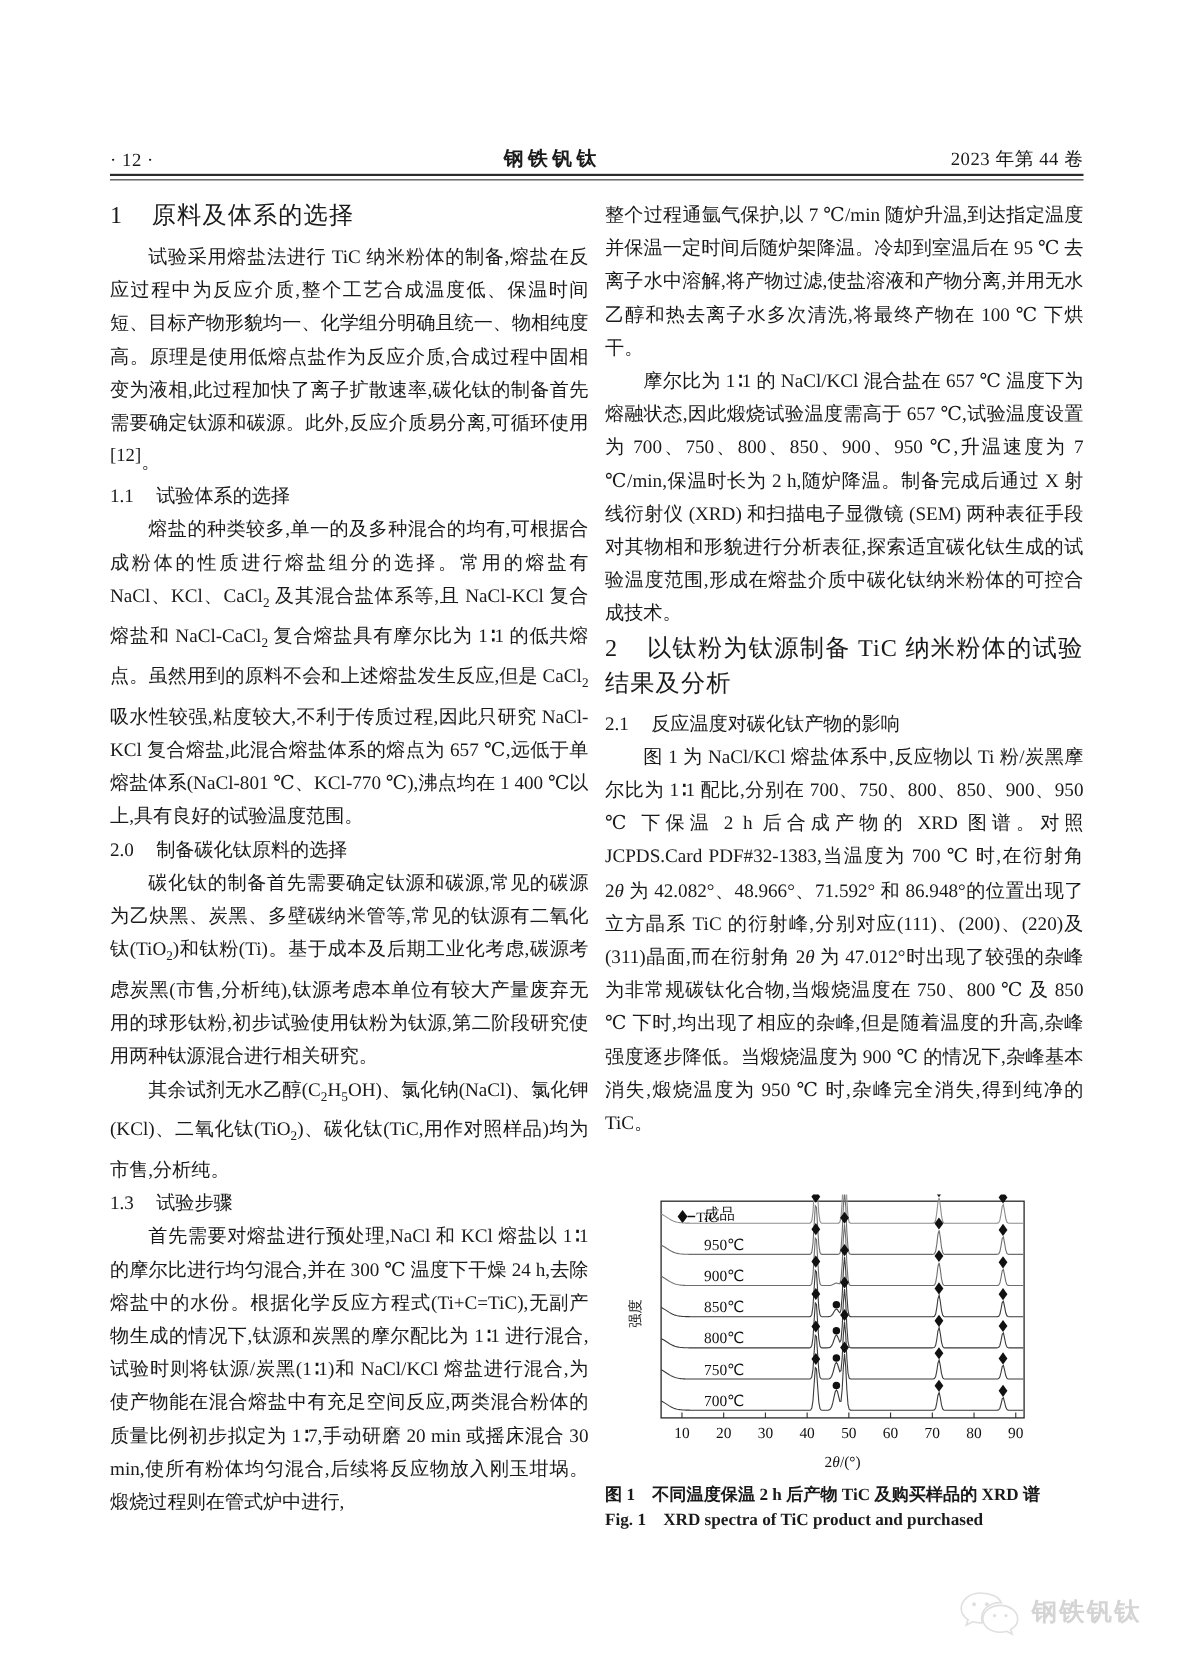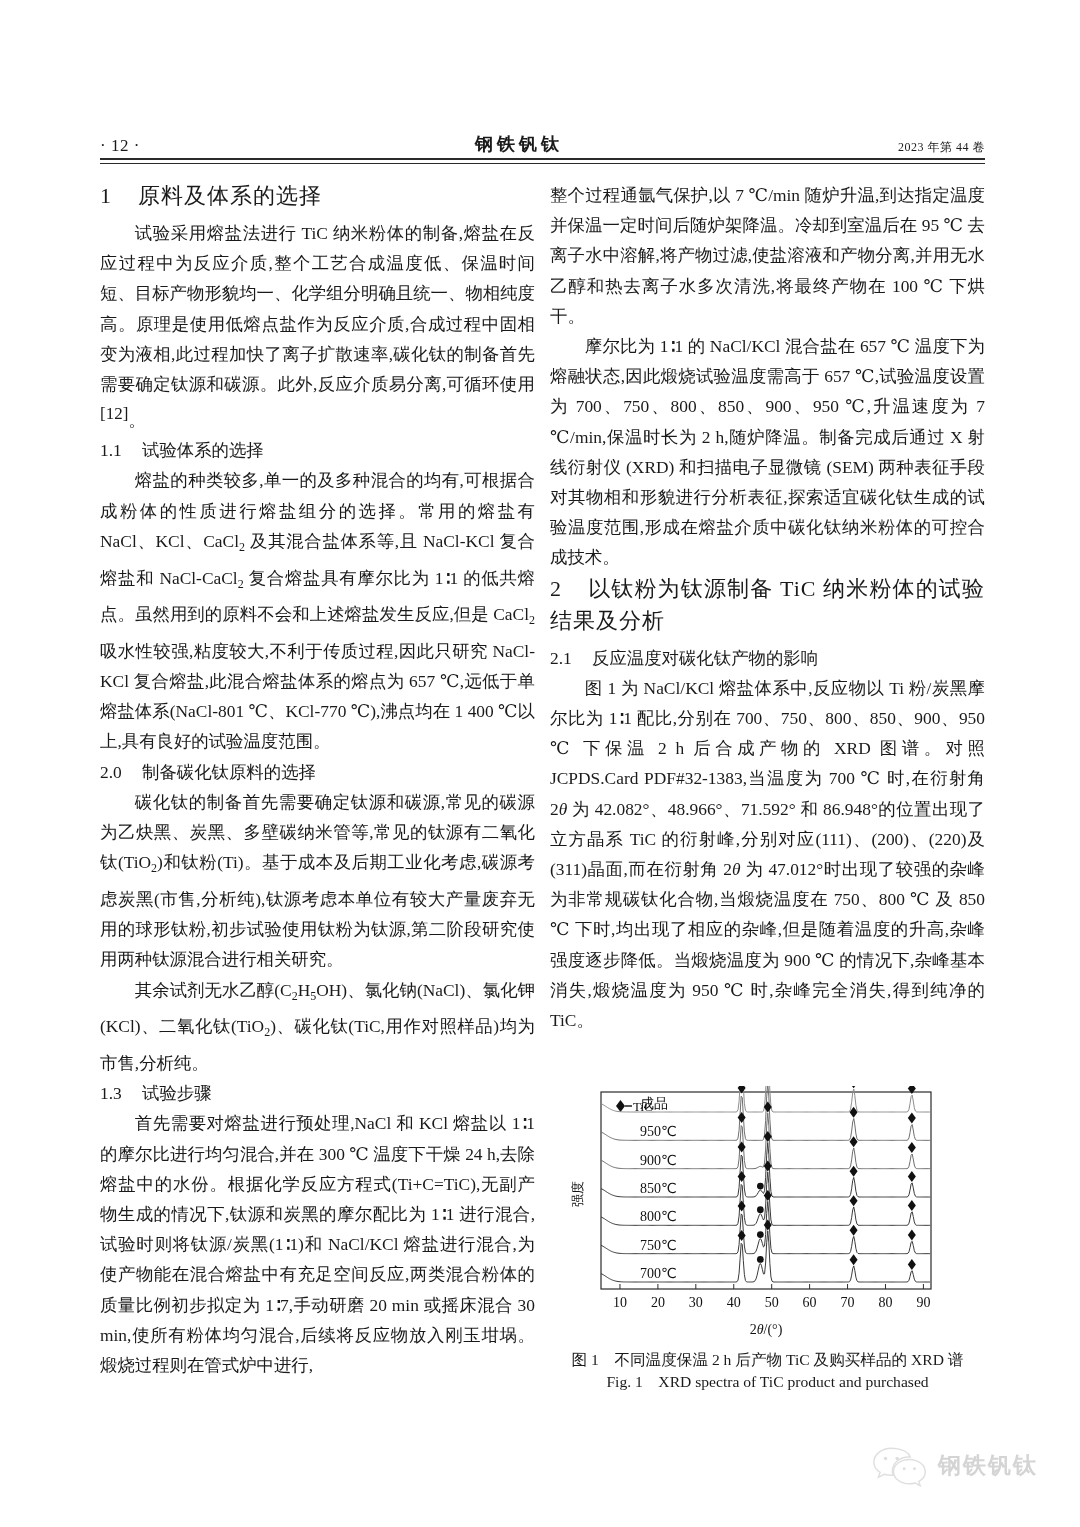--- a/index.html
+++ b/index.html
@@ -17,21 +17,21 @@
   }
 
   
   .runhead{
     position:absolute;left:100px;top:126px;width:885px;height:30px;
     display:flex;align-items:flex-end;justify-content:space-between;
     font-size:17px;letter-spacing:.5px;
   }
   .runhead .folio{font-size:17px;}
   .runhead .journal{font-weight:bold;font-size:18px;letter-spacing:4px;}
-  .runhead .vol{font-size:12px;}
+  .runhead .vol{font-size:17px;}
   .rule{
     position:absolute;left:100px;top:158px;width:885px;height:0;
     border-top:2px solid #2b2b2b;
   }
   .rule2{
     position:absolute;left:100px;top:163px;width:885px;height:0;
     border-top:1px solid #2b2b2b;
   }
 
   
@@ -74,22 +74,22 @@
     position:absolute;left:550px;top:1086px;width:435px;
   }
   .figbox{
     position:relative;width:400px;height:255px;margin:0 auto;
   }
   .figsvg{display:block;}
   .figcap{
     margin-top:8px;
     font-size:15.6px;
     line-height:22px;
-    font-weight:normal;
-    text-align:center;
+    font-weight:bold;
+    text-align:left;
   }
   .figcap .cn{display:block;}
   .figcap .en{display:block;}
   .figcap-en-line2{display:block;padding-left:46px;}
 
   
   .footer-logo{
     position:absolute;left:872px;top:1442px;
     display:flex;align-items:center;gap:10px;
     opacity:.42;

